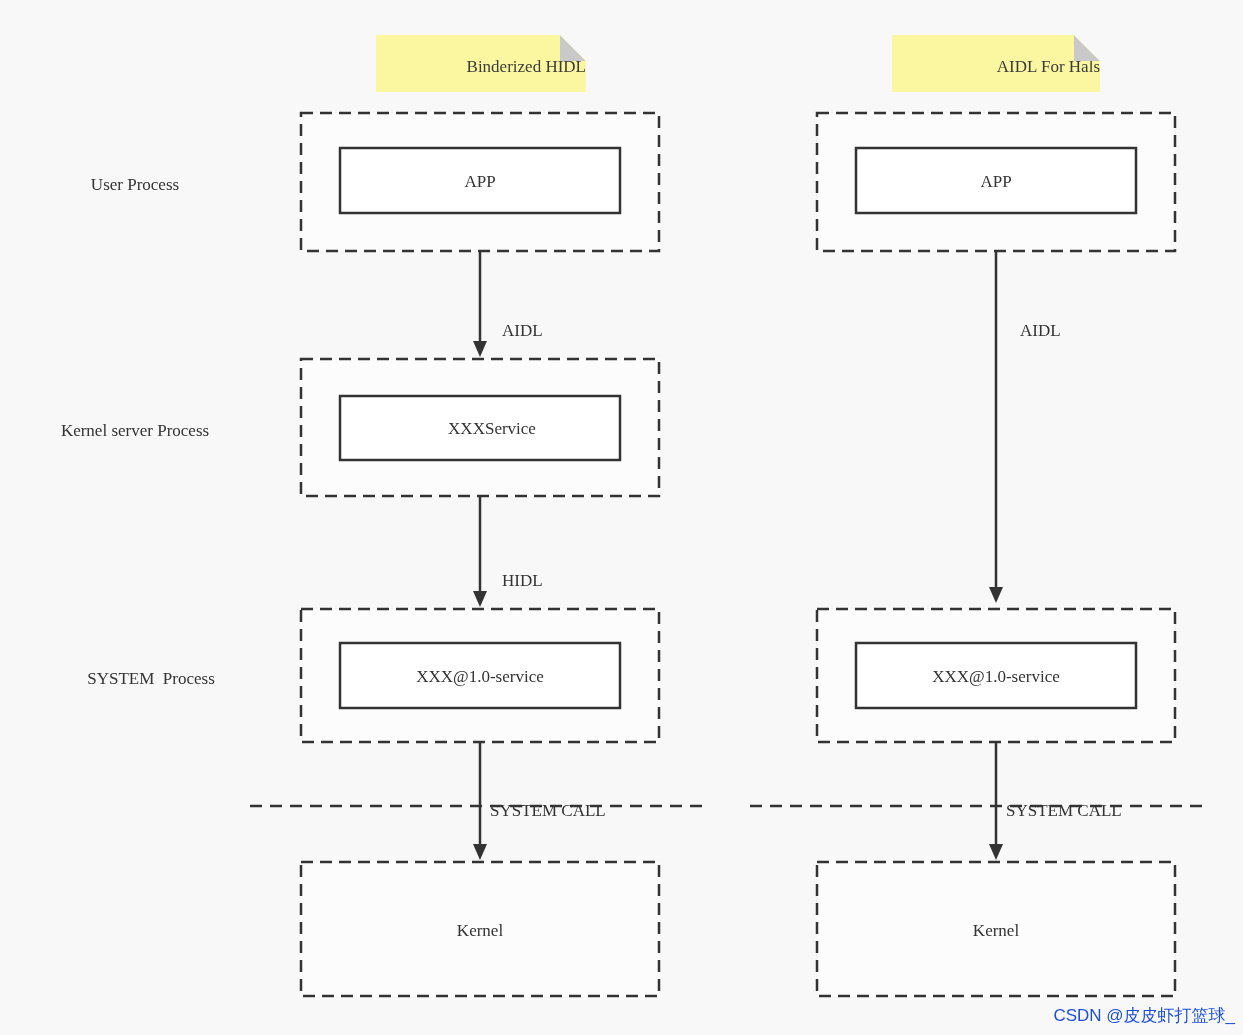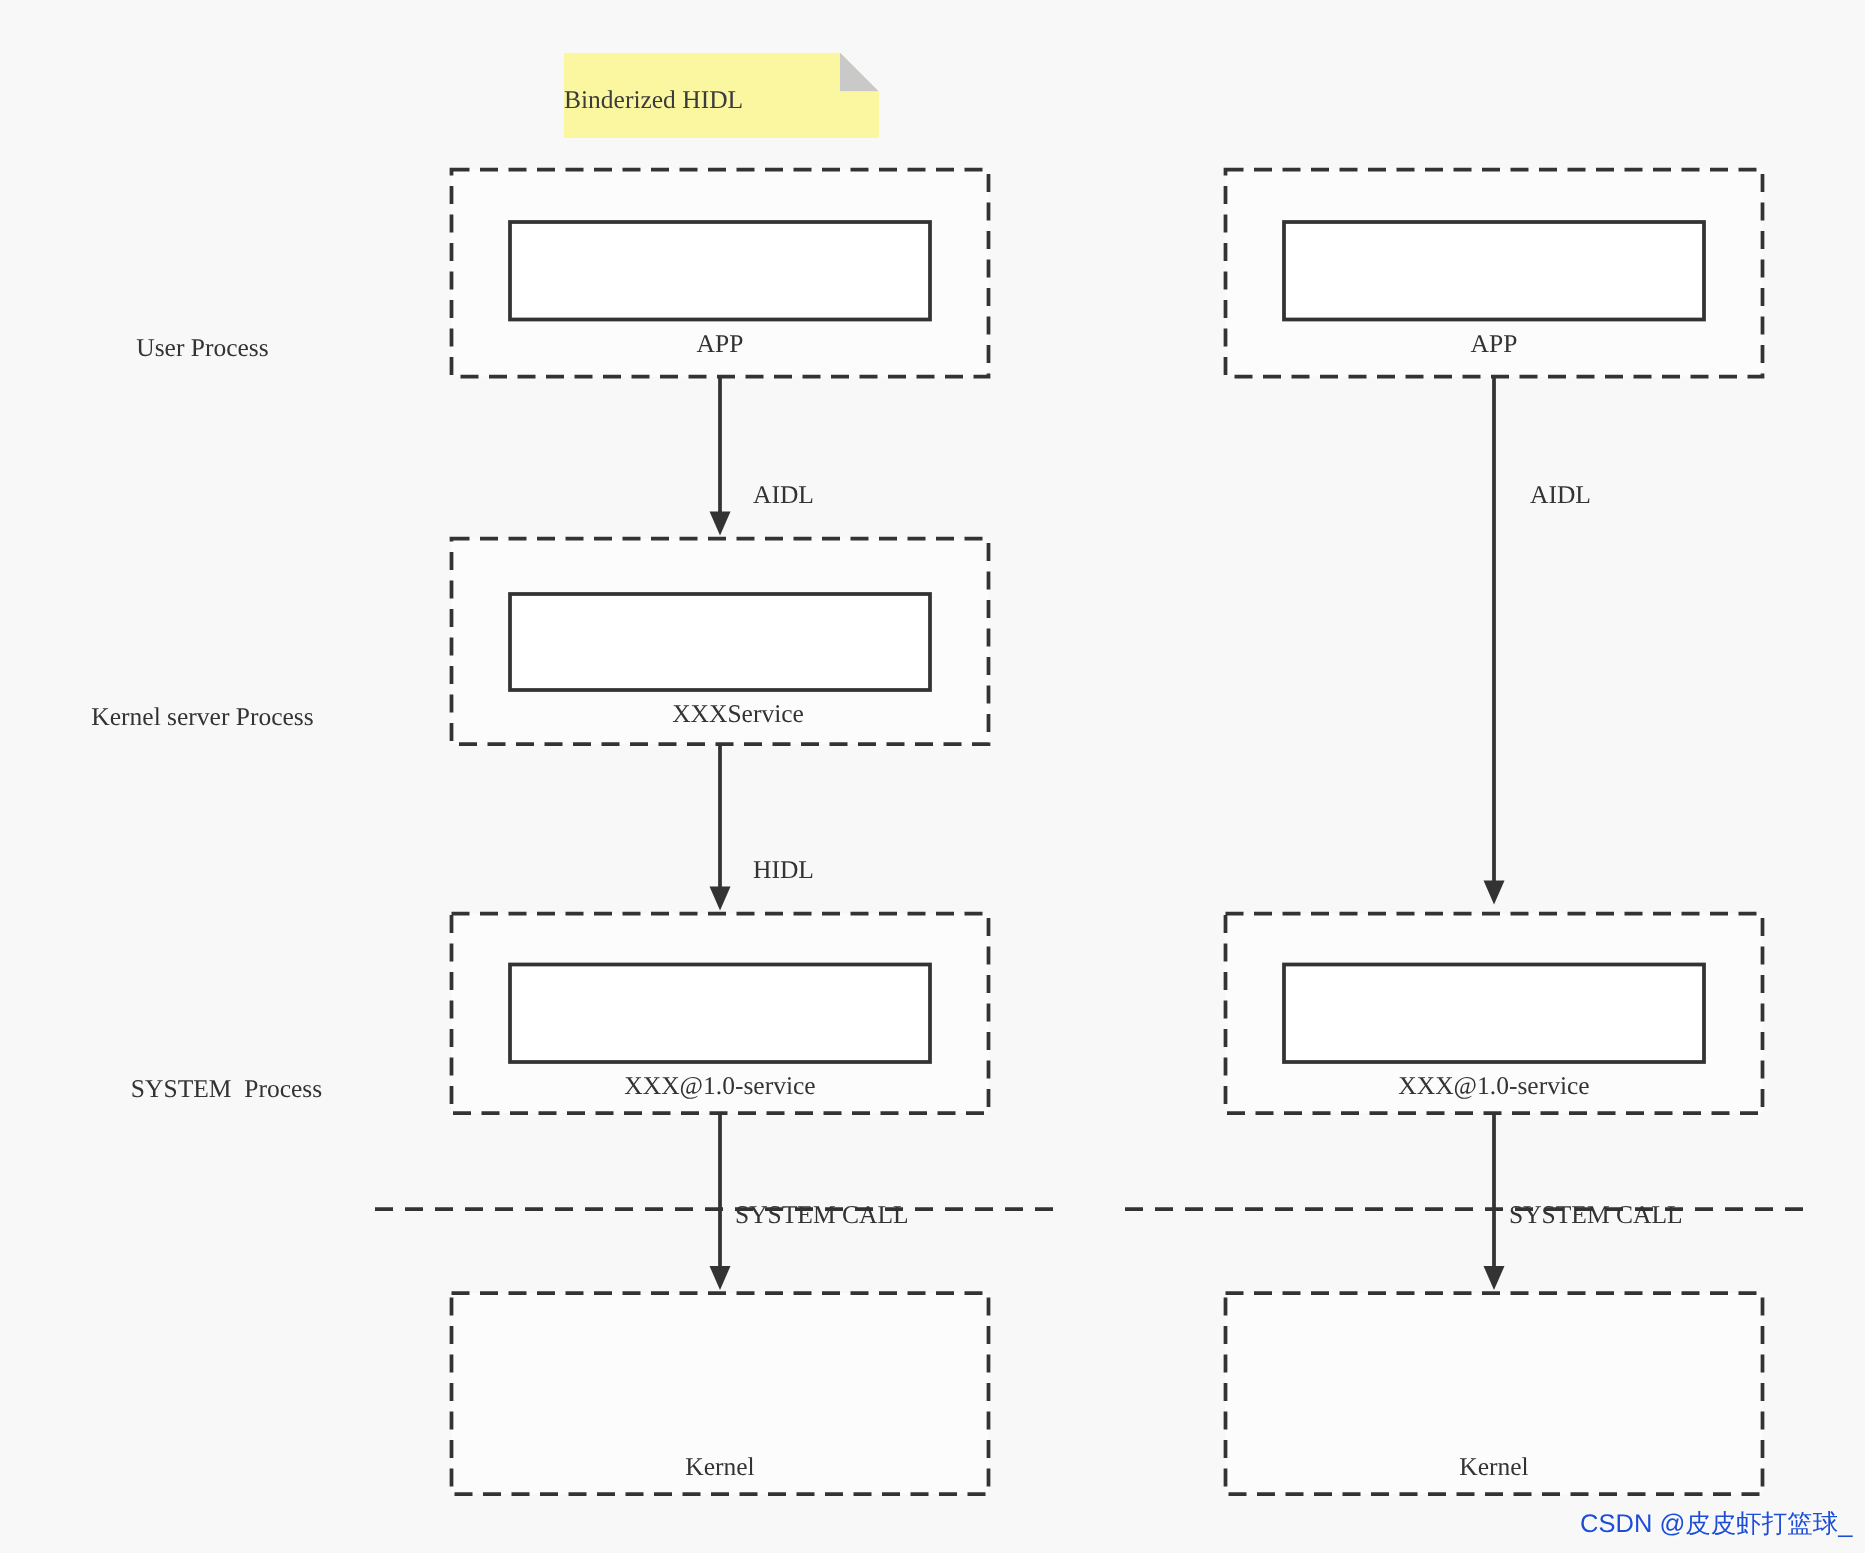--- a/index.html
+++ b/index.html
@@ -19,21 +19,21 @@
     position: absolute;
     left: 0; top: 0;
   }
   .sticky {
     position: absolute;
     height: 57px;
     background: #fbf7a0;
     clip-path: polygon(0 0, calc(100% - 26px) 0, 100% 26px, 100% 100%, 0 100%);
     display: flex;
     align-items: center;
-    justify-content: flex-start;
+    justify-content: flex-end;
     box-sizing: border-box;
     padding-top: 7px;
     font-size: 17px;
     color: #3b3b3b;
   }
   .sticky .fold {
     position: absolute;
     top: 0; right: 0;
     width: 26px; height: 26px;
     background: #c9c9c9;
@@ -42,21 +42,20 @@
   .lbl {
     position: absolute;
     font-size: 17px;
     color: #333333;
     white-space: pre;
     line-height: 1;
   }
   .lbl.center {
     transform: translate(-50%, -50%);
     text-align: left;
-    margin-top: 48px;
   }
   .lbl.edge {
     transform: translateY(-50%);
     text-align: left;
     margin-top: 19px;
   }
   .watermark {
     position: absolute;
     right: 8px;
     top: 1004px;
@@ -112,20 +111,24 @@
 
       <line x1="250" y1="806" x2="706" y2="806"></line>
       <line x1="750" y1="806" x2="1207" y2="806"></line>
     </g>
   </svg>
 
   <div class="sticky" style="left:376px; top:35px; width:210px;">
     <div class="fold"></div>
     <span>Binderized HIDL</span>
   </div>
+  <div class="sticky" style="left:892px; top:35px; width:208px;">
+    <div class="fold"></div>
+    <span>AIDL For Hals</span>
+  </div>
 
   <div class="lbl center" style="left:135px; top:184px;">User Process</div>
   <div class="lbl center" style="left:135px; top:430px;">Kernel server Process</div>
   <div class="lbl center" style="left:151px; top:678px;">SYSTEM  Process</div>
 
   <div class="lbl center" style="left:480px; top:181px;">APP</div>
   <div class="lbl center" style="left:492px; top:428px;">XXXService</div>
   <div class="lbl center" style="left:480px; top:676px;">XXX@1.0-service</div>
   <div class="lbl center" style="left:480px; top:930px;">Kernel</div>
 

